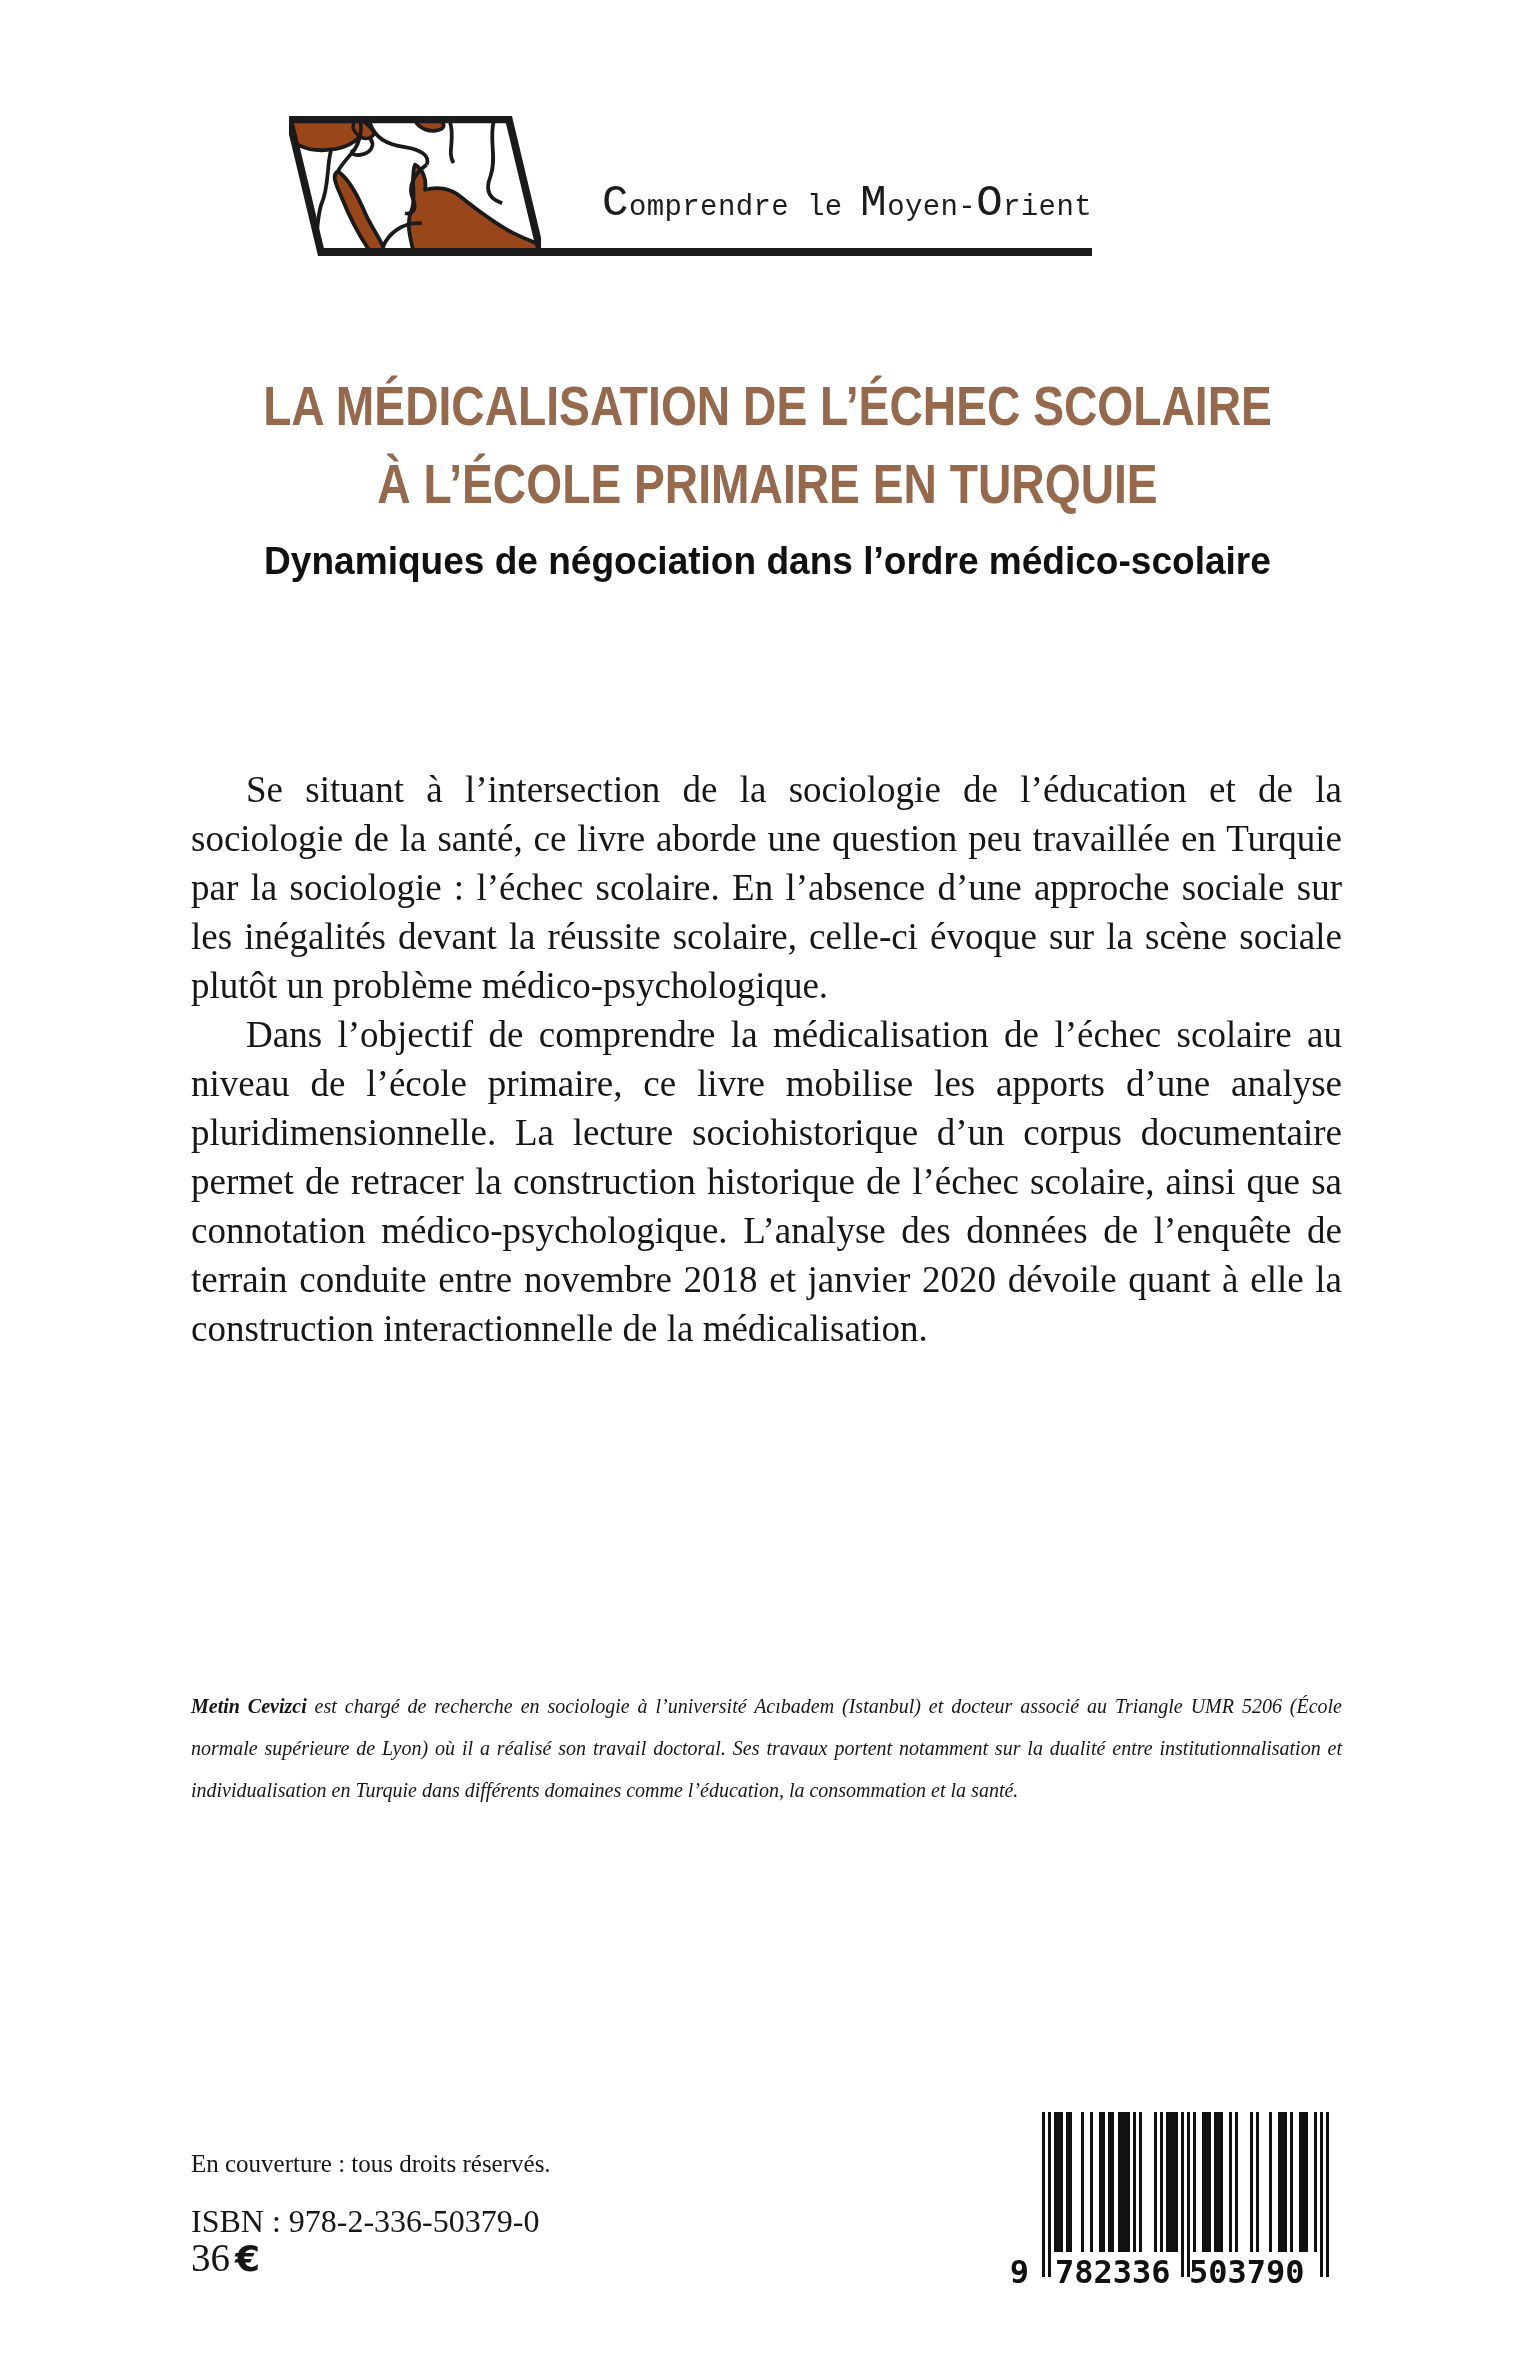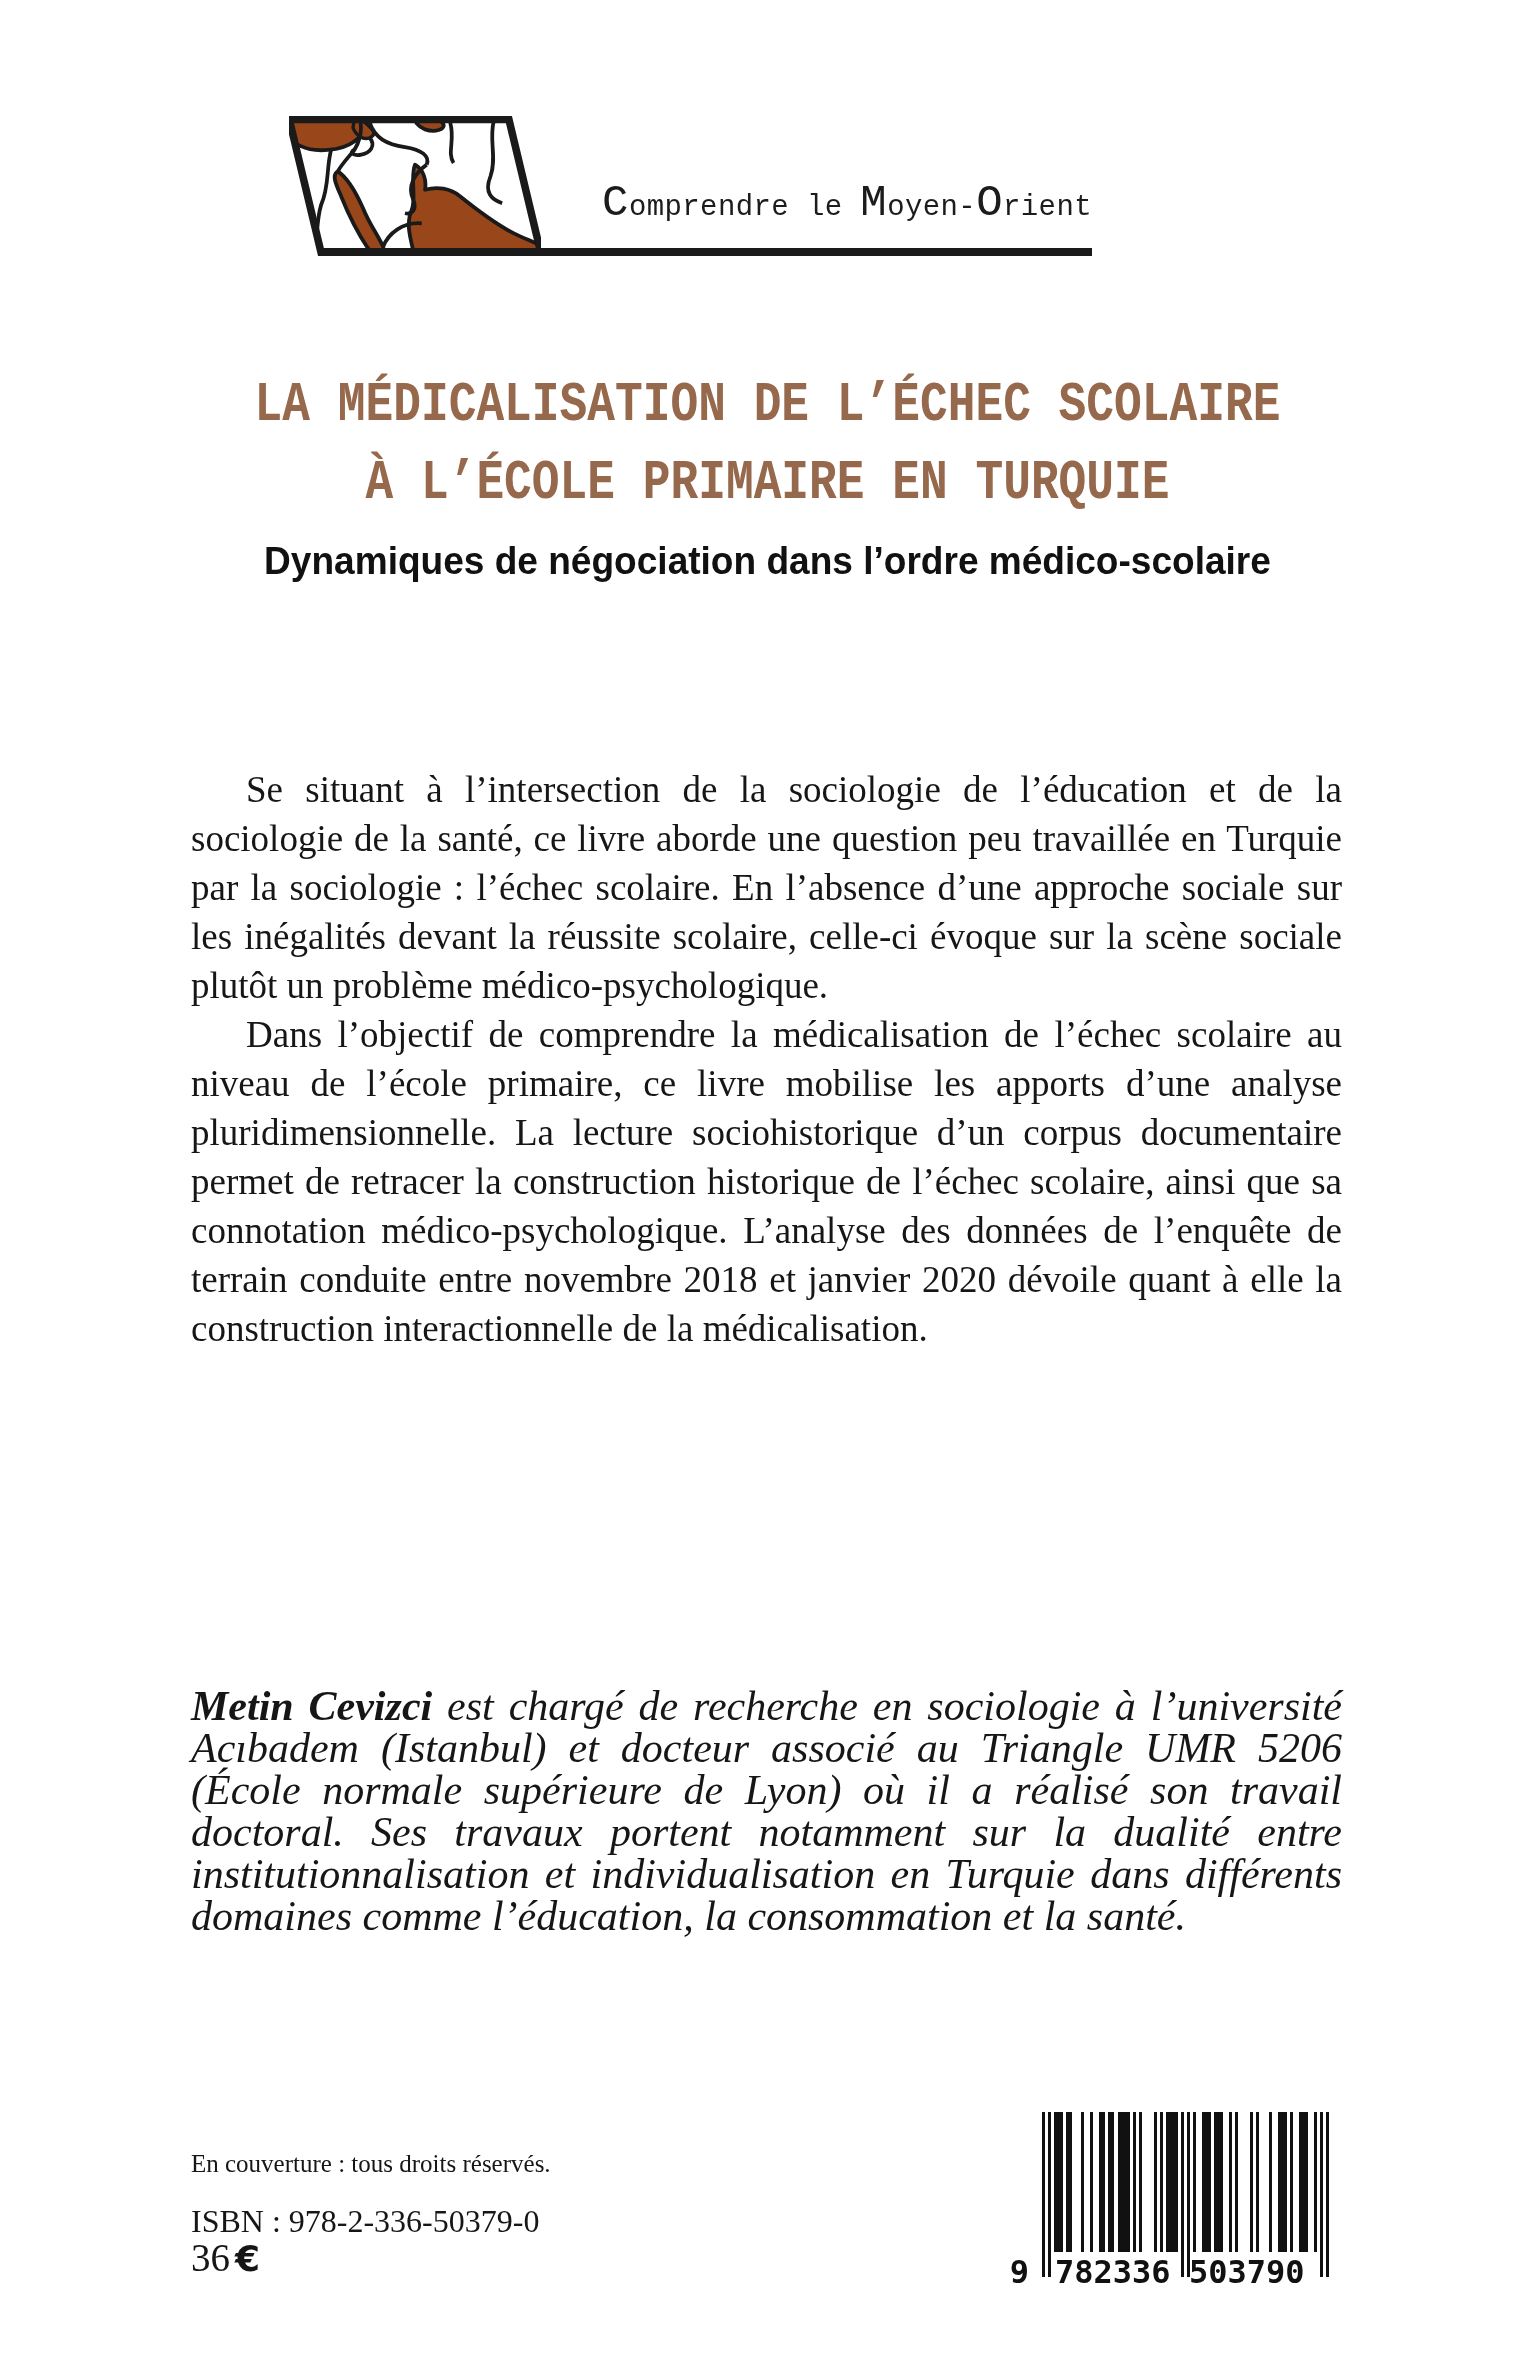--- a/index.html
+++ b/index.html
@@ -42,21 +42,21 @@
   }
   .collection .bigcap { font-size: 44px; line-height: 0; }
 
   
   .title-block {
     position: absolute;
     left: 0; top: 367px;
     width: 1535px;
     text-align: center;
     color: #96684c;
-    font-family: Liberation Mono, monospace;
+    font-family: Liberation Sans, sans-serif;
     font-weight: bold;
   }
   .title-line {
     display: block;
     font-size: 55px;
     line-height: 78px;
     letter-spacing: 0px;
     transform: scaleX(0.84);
     transform-origin: 50% 50%;
     white-space: nowrap;
@@ -89,21 +89,21 @@
     margin: 0;
     text-indent: 55px;
   }
 
   
   .bio {
     position: absolute;
     left: 191px;
     top: 1685px;
     width: 1151px;
-    font-size: 42px;
+    font-size: 20px;
     line-height: 42px;
     font-style: italic;
     text-align: justify;
   }
   .bio .author { font-weight: bold; }
 
   
   .cover-credit {
     position: absolute;
     left: 191px;

